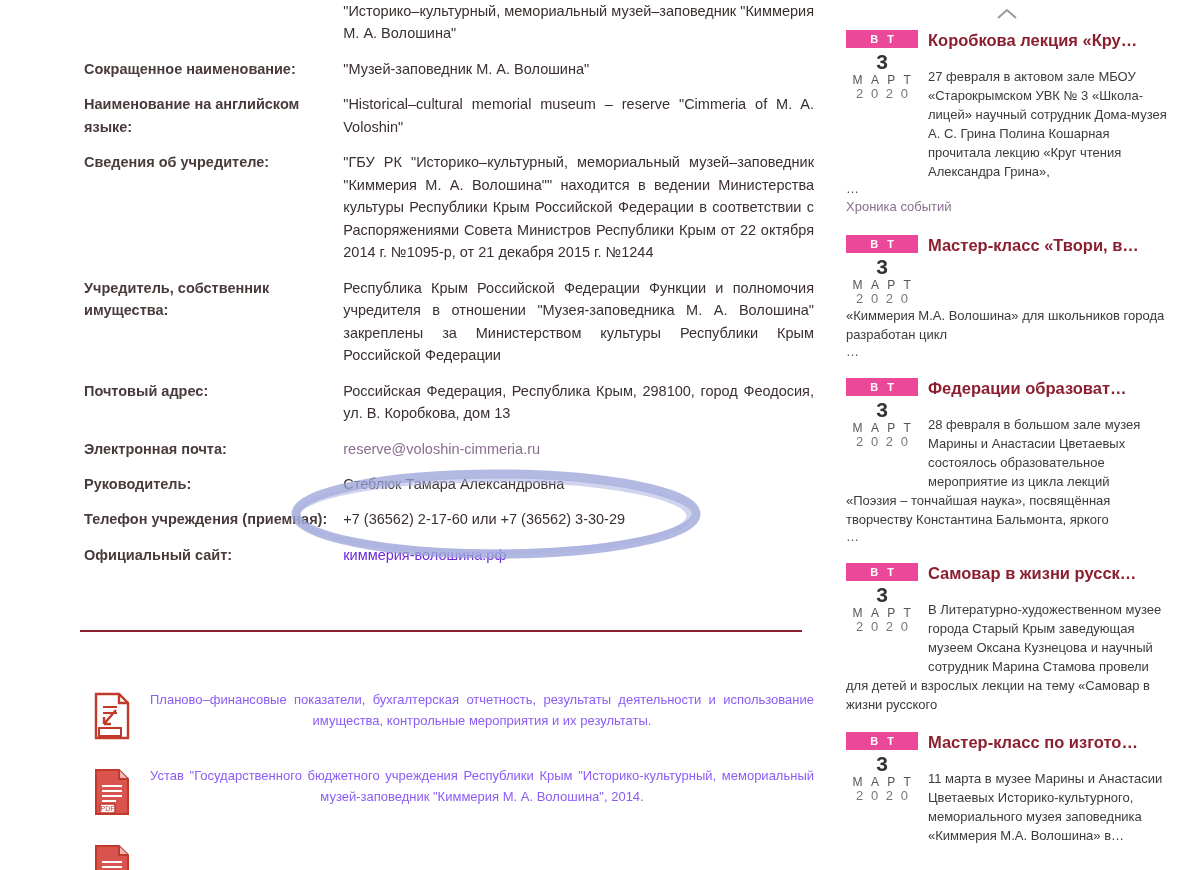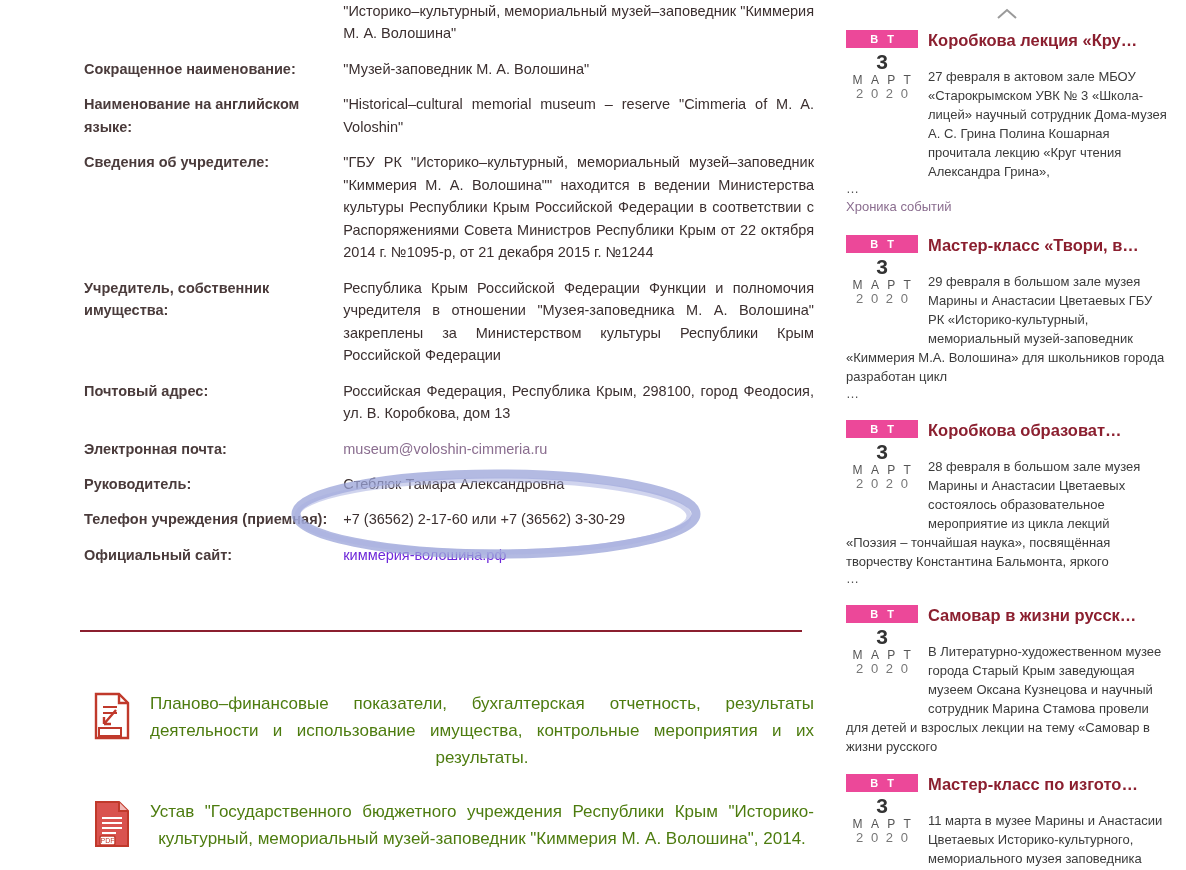--- a/index.html
+++ b/index.html
@@ -98,23 +98,23 @@
     margin-bottom: 26px;
   }
   .doc-icon {
     width: 64px;
     min-width: 64px;
     display: flex;
     justify-content: center;
     padding-top: 2px;
   }
   .doc-text {
-    font-size: 17px;
+    font-size: 13px;
     line-height: 1.6;
-    color: #4d7c0f;
+    color: #8b5cf6;
     text-align: justify;
     text-align-last: center;
     padding: 0 6px;
   }
 
   
   .icn-word, .icn-pdf {
     position: relative;
     width: 40px;
     height: 48px;
@@ -244,21 +244,21 @@
         <td class="label">Учредитель, собственник имущества:</td>
         <td class="value">Республика Крым Российской Федерации Функции и полномочия учредителя в отношении "Музея-заповедника М. А. Волошина" закреплены за Министерством культуры Республики Крым Российской Федерации</td>
       </tr>
       <tr>
         <td class="label">Почтовый адрес:</td>
         <td class="value">Российская Федерация, Республика Крым, 298100, город Феодосия, ул. В. Коробкова, дом 13</td>
       </tr>
       <tr>
         <td class="label">Электронная почта:</td>
         <td class="value">
-          <a class="mail" href="#">museum@voloshin-cimmeria.ru</a>
+          <a class="mail" href="#">reserve@voloshin-cimmeria.ru</a>
         </td>
       </tr>
       <tr>
         <td class="label">Руководитель:</td>
         <td class="value">Стеблюк Тамара Александровна</td>
       </tr>
       <tr>
         <td class="label">Телефон учреждения (приемная):</td>
         <td class="value">+7 (36562) 2-17-60 или +7 (36562) 3-30-29</td>
       </tr>
@@ -357,37 +357,36 @@
     <div class="news-item">
       <div class="news-flex">
         <div class="date-badge">
           <div class="date-top">В Т</div>
           <div class="date-day">3</div>
           <div class="date-month">М А Р Т</div>
           <div class="date-year">2 0 2 0</div>
         </div>
         <div>
           <a class="news-title" href="#">Мастер-класс «Твори, в…</a>
-          <div class="news-body">29 февраля в большом зале музея Марины и Анастасии Цветаевых ГБУ РК «Историко-культурный, мемориальный музей-заповедник</div>
         </div>
       </div>
       <div class="news-wide">«Киммерия М.А. Волошина» для школьников города разработан цикл</div>
       <div class="news-more">…</div>
     </div>
 
     <div class="news-item">
       <div class="news-flex">
         <div class="date-badge">
           <div class="date-top">В Т</div>
           <div class="date-day">3</div>
           <div class="date-month">М А Р Т</div>
           <div class="date-year">2 0 2 0</div>
         </div>
         <div>
-          <a class="news-title" href="#">Коробкова образоват…</a>
+          <a class="news-title" href="#">Федерации образоват…</a>
           <div class="news-body">28 февраля в большом зале музея Марины и Анастасии Цветаевых состоялось образовательное мероприятие из цикла лекций</div>
         </div>
       </div>
       <div class="news-wide">«Поэзия – тончайшая наука», посвящённая творчеству Константина Бальмонта, яркого</div>
       <div class="news-more">…</div>
     </div>
 
     <div class="news-item">
       <div class="news-flex">
         <div class="date-badge">

